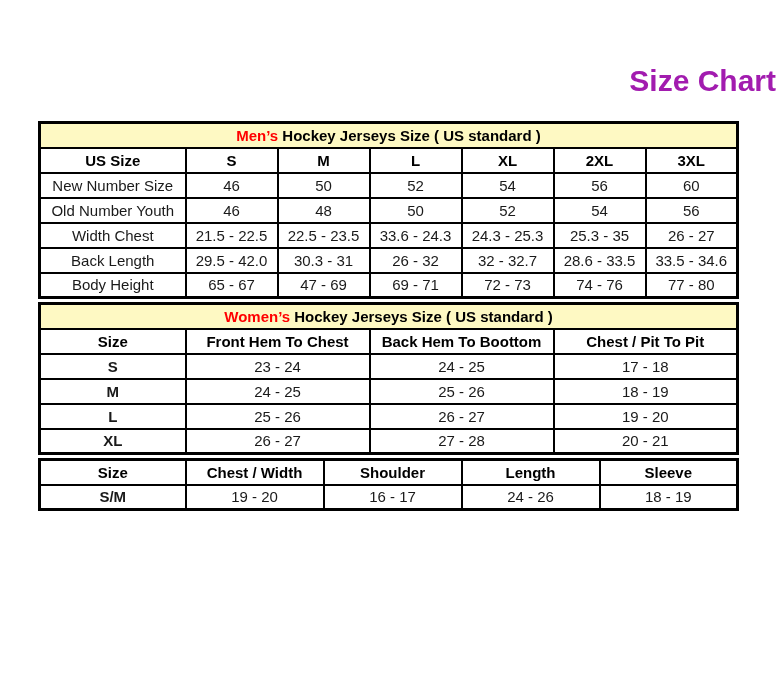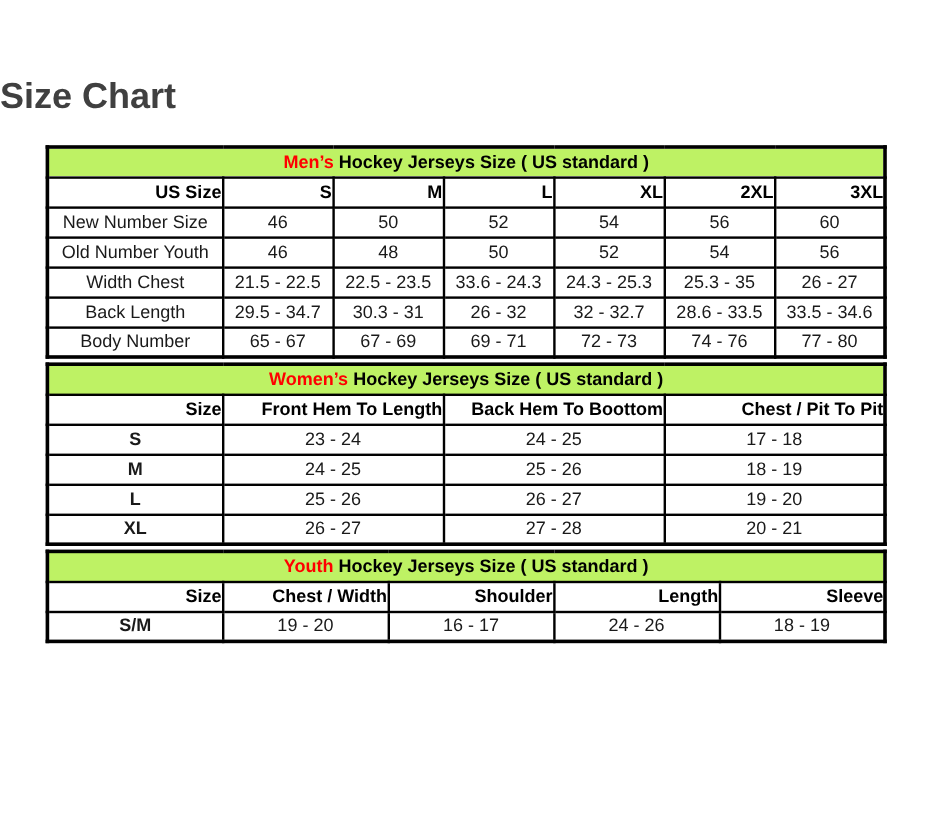--- a/index.html
+++ b/index.html
@@ -8,24 +8,24 @@
     width: 776px; height: 692px;
     font-family: "Liberation Sans", sans-serif;
     position: relative;
     overflow: hidden;
   }
   .page { position: absolute; inset: 0; background: #ffffff; }
 
   .title {
     position: absolute;
     top: 64px; left: 0; width: 776px;
-    text-align: left;
+    text-align: right;
     font-size: 30px;
     font-weight: bold;
-    color: #404040;
+    color: #a21caf;
     letter-spacing: 0px;
   }
 
   .tables {
     position: absolute;
     top: 121px; left: 38px; width: 701px;
   }
 
   table.size-table {
     width: 701px;
@@ -41,31 +41,31 @@
     text-align: center;
     vertical-align: middle;
     height: 25px;
     font-size: 15px;
     color: #1a1a1a;
     overflow: hidden;
     white-space: nowrap;
   }
 
   td.band {
-    background: #bef264;
+    background: #fef9c3;
     height: 36px;
     font-size: 17px;
     font-weight: bold;
     color: #000000;
     border: 3px solid #000000;
   }
   .band-highlight { color: #ff0000; }
   .band-rest { color: #000000; }
 
-  tr.head td { font-weight: bold; color: #000000; text-align: right; }
+  tr.head td { font-weight: bold; color: #000000; }
   td.rowlabel-bold { font-weight: bold; color: #000000; }
 
   .squiggle {
     text-decoration-style: wavy;
     text-decoration-color: #ff0000;
     text-decoration-thickness: 1px;
     text-underline-offset: 3px;
     text-decoration-skip-ink: none;
   }
 </style>
@@ -118,51 +118,51 @@
           <td>Width Chest</td>
           <td>21.5 - 22.5</td>
           <td>22.5 - 23.5</td>
           <td>33.6 - 24.3</td>
           <td>24.3 - 25.3</td>
           <td>25.3 - 35</td>
           <td>26 - 27</td>
         </tr>
         <tr>
           <td>Back Length</td>
-          <td>29.5 - 34.7</td>
+          <td>29.5 - 42.0</td>
           <td>30.3 - 31</td>
           <td>26 - 32</td>
           <td>32 - 32.7</td>
           <td>28.6 - 33.5</td>
           <td>33.5 - 34.6</td>
         </tr>
         <tr>
-          <td>Body Number</td>
+          <td>Body Height</td>
           <td>65 - 67</td>
-          <td>67 - 69</td>
+          <td>47 - 69</td>
           <td>69 - 71</td>
           <td>72 - 73</td>
           <td>74 - 76</td>
           <td>77 - 80</td>
         </tr>
       </tbody>
     </table>
 
     <table class="size-table">
       <colgroup>
           <col class="label-col">
           <col span="3">
         </colgroup>
       <tbody>
         <tr>
           <td colspan="4" class="band"><span class="band-highlight">Women’s</span><span class="band-rest"> Hockey Jerseys Size ( US standard )</span></td>
         </tr>
         <tr class="head">
           <td>Size</td>
-          <td>Front Hem To Length</td>
+          <td>Front Hem To Chest</td>
           <td><span>Back Hem To </span><span class="squiggle">Boottom</span></td>
           <td>Chest / Pit To Pit</td>
         </tr>
         <tr>
           <td class="rowlabel-bold">S</td>
           <td>23 - 24</td>
           <td>24 - 25</td>
           <td>17 - 18</td>
         </tr>
         <tr>
@@ -185,23 +185,20 @@
         </tr>
       </tbody>
     </table>
 
     <table class="size-table">
       <colgroup>
           <col class="label-col">
           <col span="4">
         </colgroup>
       <tbody>
-        <tr>
-          <td colspan="5" class="band"><span class="band-highlight">Youth</span><span class="band-rest"> Hockey Jerseys Size ( US standard )</span></td>
-        </tr>
         <tr class="head">
           <td>Size</td>
           <td>Chest / Width</td>
           <td>Shoulder</td>
           <td>Length</td>
           <td>Sleeve</td>
         </tr>
         <tr>
           <td class="rowlabel-bold">S/M</td>
           <td>19 - 20</td>

